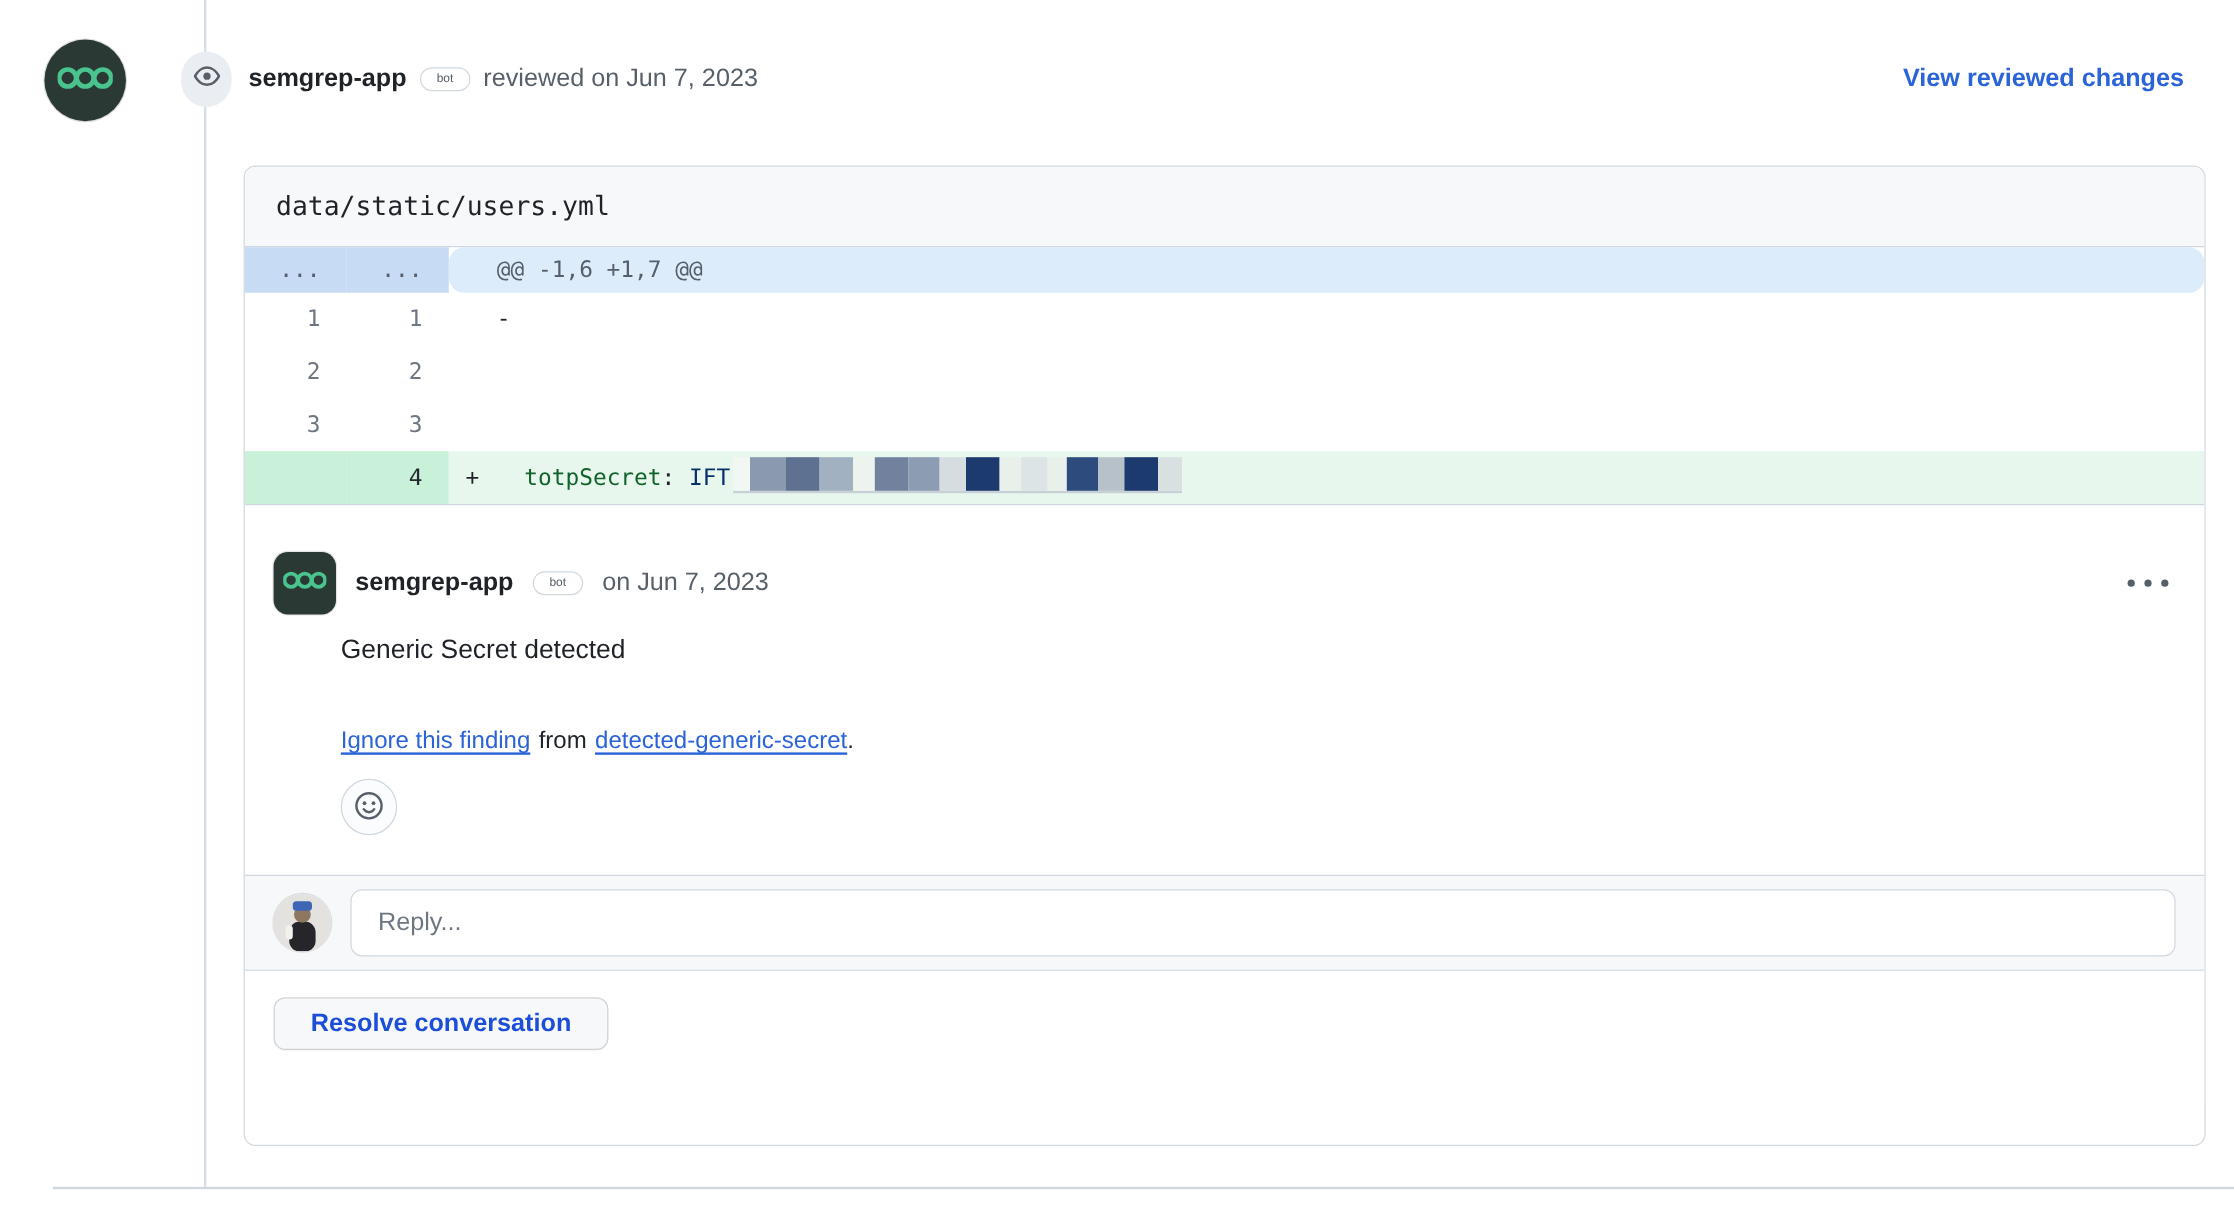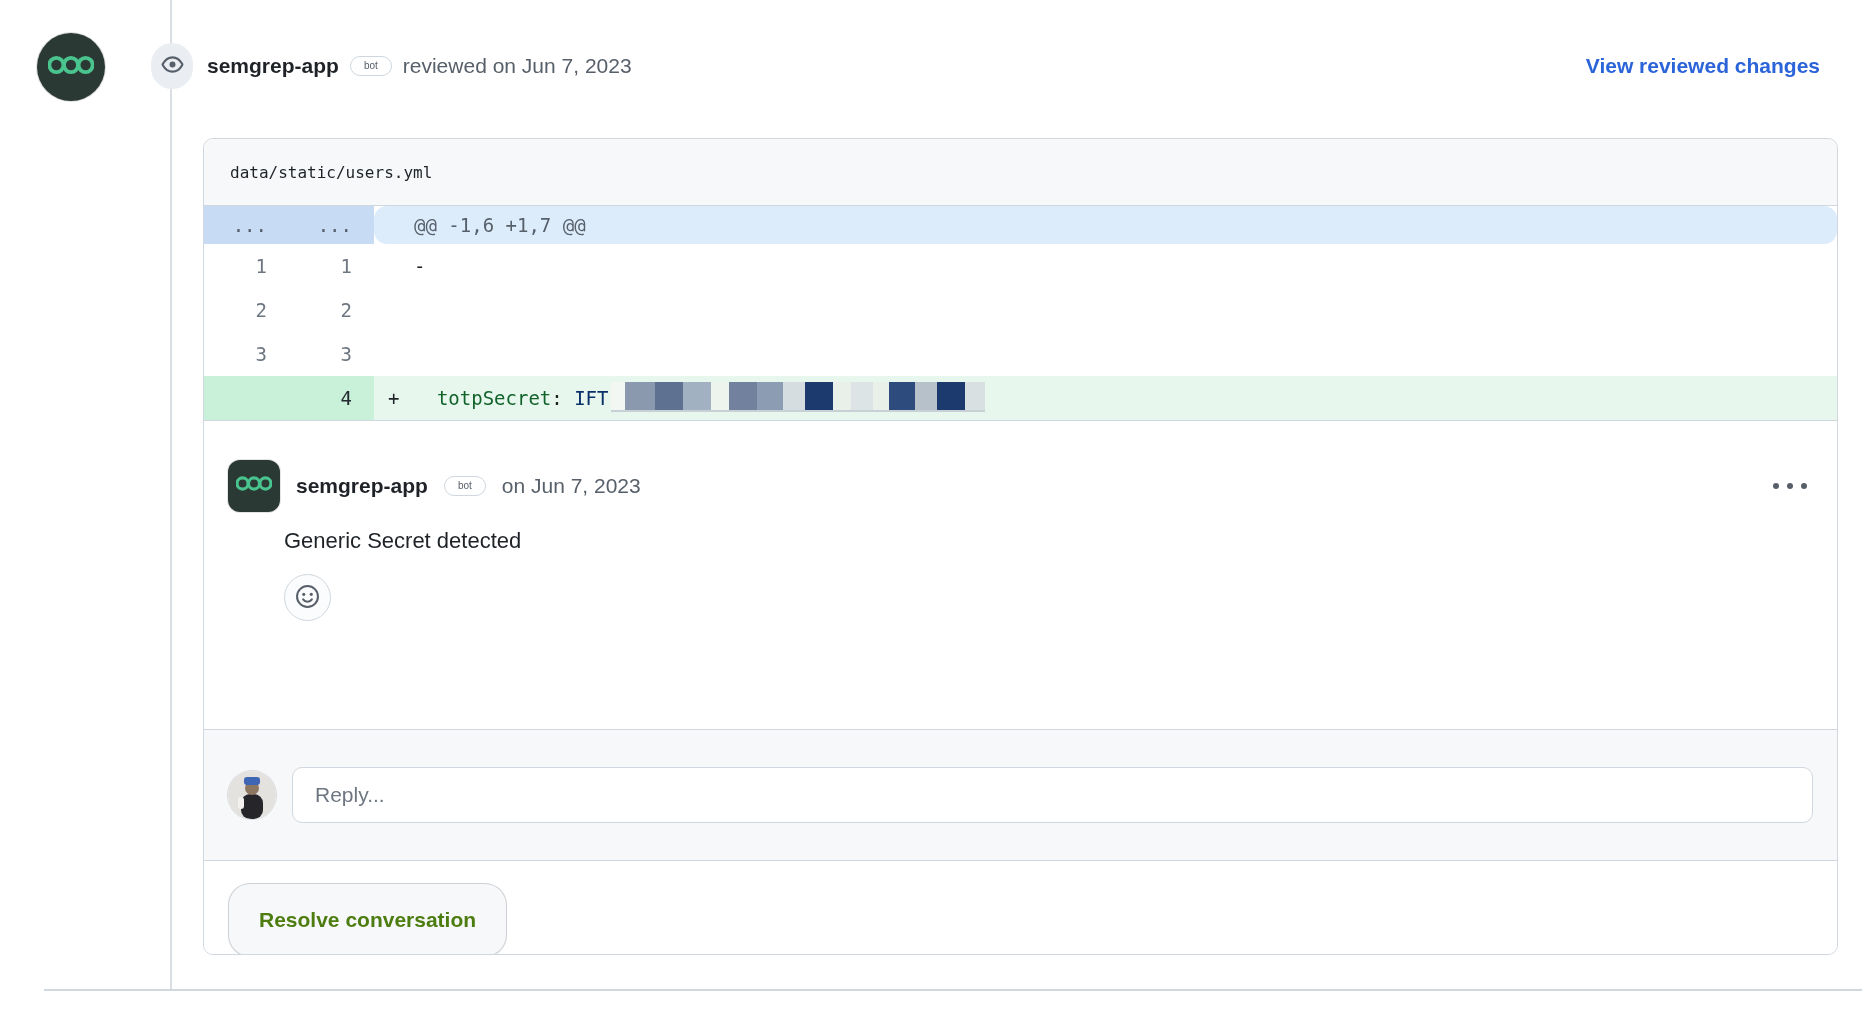--- a/index.html
+++ b/index.html
@@ -29,21 +29,21 @@
     font-size:21px;font-weight:600;color:var(--link-blue,#2b63d8);text-decoration:none;}
 
   
   .card{
     position:absolute;left:203px;top:138px;width:1635px;height:817px;background:#fff;
     border:1px solid var(--border-gray,#d0d7de);border-radius:10px;box-sizing:border-box;overflow:hidden;
   }
   .file-header{
     height:67px;background:var(--surface-gray,#f6f8fa);border-bottom:1px solid var(--border-gray,#d0d7de);
     display:flex;align-items:center;padding:0 26px;box-sizing:border-box;
-    font-family:"DejaVu Sans Mono", monospace;font-size:16px;color:var(--text-dark,#1f2328);
+    font-family:"DejaVu Sans Mono", monospace;font-size:22px;color:var(--text-dark,#1f2328);
   }
   .file-path{color:var(--text-dark,#1f2328);text-decoration:none;}
 
   
   .diff-row{display:flex;height:44px;font-family:"DejaVu Sans Mono", monospace;font-size:19px;}
   .diff-row.hunk{height:38px;}
   .gutter-cell{width:85px;flex:none;text-align:right;padding-right:22px;box-sizing:border-box;
     color:#6e7781;line-height:44px;cursor:pointer;}
   .hunk .gutter-cell{background:var(--hunk-gutter-bg,#c7dbf5);color:var(--muted-gray,#57606a);line-height:38px;cursor:default;}
   .code-cell{flex:1;position:relative;padding-left:40px;white-space:pre;line-height:44px;}
@@ -66,32 +66,32 @@
   .kebab{margin-left:auto;display:flex;gap:8px;align-items:center;background:none;border:none;padding:10px 2px;cursor:pointer;}
   .kebab .dot{width:6px;height:6px;border-radius:50%;background:var(--muted-gray,#57606a);}
   .comment-body{margin:16px 0 0 56px;font-size:22px;color:var(--text-dark,#1f2328);}
   .comment-links{margin:52px 0 0 56px;font-size:20px;}
   .body-link{color:var(--link-blue,#2b63d8);text-decoration:underline;text-underline-offset:4px;}
   .between{color:var(--text-dark,#1f2328);margin:0 7px;}
   .reaction-btn{margin:20px 0 0 56px;width:47px;height:47px;border-radius:50%;
     border:1px solid var(--border-gray,#d0d7de);background:#fbfcfd;display:flex;align-items:center;justify-content:center;cursor:pointer;padding:0;}
 
   
-  .reply-footer{height:132px;background:var(--surface-gray,#f6f8fa);
+  .reply-footer{height:80px;background:var(--surface-gray,#f6f8fa);
     border-top:1px solid var(--border-gray,#d0d7de);border-bottom:1px solid var(--border-gray,#d0d7de);
     display:flex;align-items:center;gap:16px;padding:0 24px;box-sizing:border-box;}
   .reply-avatar{width:48px;height:48px;border-radius:50%;overflow:hidden;flex:none;box-shadow:0 0 0 1px rgba(31,35,40,.12);}
   .reply-input{flex:1;height:56px;background:#fff;border:1px solid var(--border-gray,#d0d7de);border-radius:10px;
     padding:0 22px;font-size:21px;font-family:"Liberation Sans", sans-serif;color:var(--text-dark,#1f2328);box-sizing:border-box;outline:none;}
   .reply-input::placeholder{color:#6e7781;}
 
   
   .resolve-area{height:115px;box-sizing:border-box;padding:22px 24px 0;background:#fff;}
-  .resolve-btn{height:74px;padding:0 30px;font-size:21px;font-weight:700;color:#4d7c0f;
-    background:var(--surface-gray,#f6f8fa);border:1px solid rgba(31,35,40,0.18);border-radius:22px;cursor:pointer;
+  .resolve-btn{height:44px;padding:0 30px;font-size:21px;font-weight:700;color:#1d4ed8;
+    background:var(--surface-gray,#f6f8fa);border:1px solid rgba(31,35,40,0.18);border-radius:10px;cursor:pointer;
     font-family:"Liberation Sans", sans-serif;box-shadow:0 1px 0 rgba(31,35,40,.04);}
 </style>
 </head>
 <body>
 
 <div class="timeline"></div>
 
 <a class="review-avatar">
   <span>
     <svg width="46" height="24" viewBox="0 0 52 26">
@@ -169,20 +169,23 @@
       <a class="muted" style="text-decoration:none;">on Jun 7, 2023</a>
       <button class="kebab">
         <span class="dot"></span>
         <span class="dot"></span>
         <span class="dot"></span>
       </button>
     </div>
 
     <div class="comment-body">Generic Secret detected</div>
 
+    <div class="comment-links">
+      <a class="body-link" href="#">Ignore this finding</a><span class="between">from</span><a class="body-link" href="#">detected-generic-secret</a><span>.</span>
+    </div>
 
     <button class="reaction-btn">
       <span>
         <svg width="25" height="25" viewBox="0 0 16 16">
           <circle cx="8" cy="8" r="6.7" fill="none" stroke="#57606a" stroke-width="1.3"></circle>
           <circle cx="5.6" cy="6.6" r="1" fill="#57606a"></circle>
           <circle cx="10.4" cy="6.6" r="1" fill="#57606a"></circle>
           <path d="M5.2 9.8c.7 1 1.7 1.6 2.8 1.6s2.1-.6 2.8-1.6" fill="none" stroke="#57606a" stroke-width="1.3" stroke-linecap="round"></path>
         </svg>
       </span>

